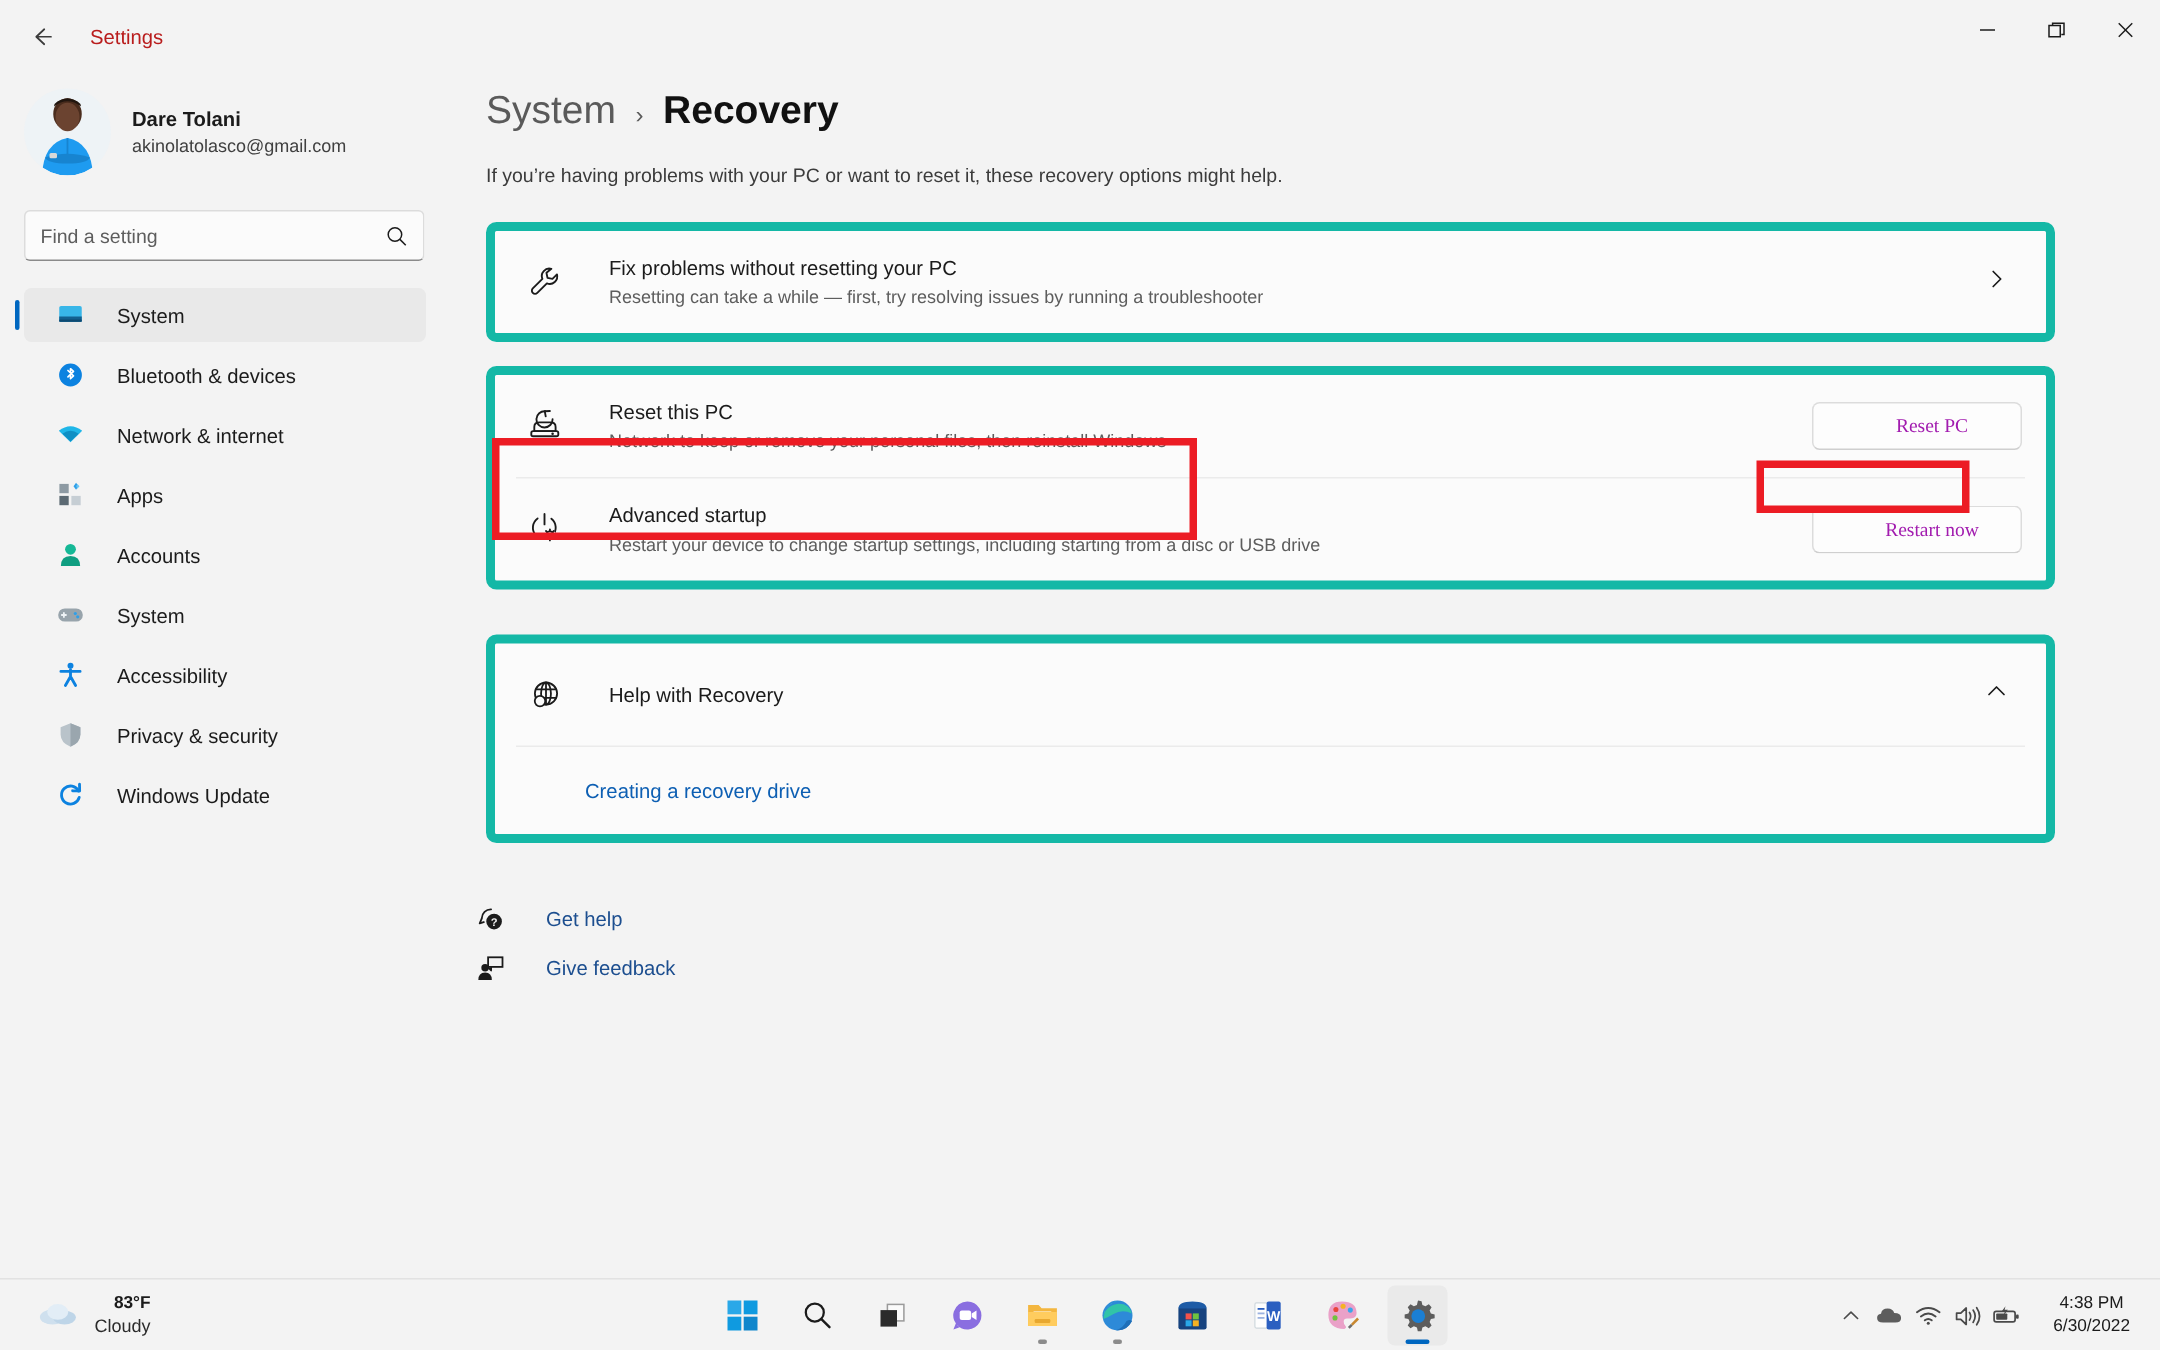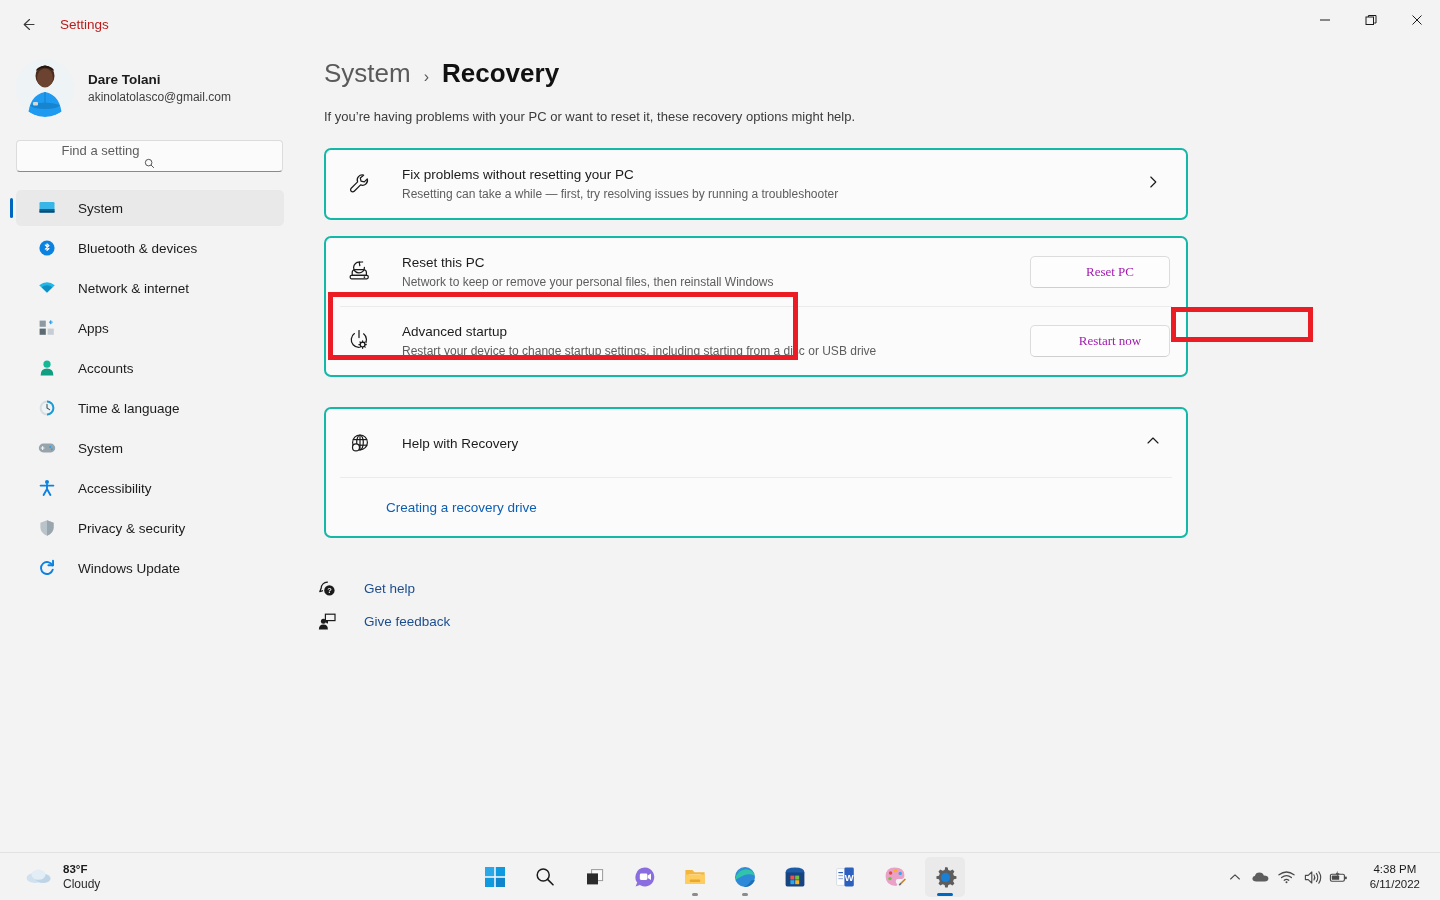--- a/index.html
+++ b/index.html
@@ -67,22 +67,21 @@
   }
 
   .searchwrap {
     margin: 22px 0 0 16px;
     width: 267px; height: 32px;
     background: #fbfbfb;
     border: 1px solid #dcdcdc;
     border-bottom: 1px solid #8a8a8a;
     border-radius: 4px;
     display: flex; align-items: center;
-    padding: 2px 10px;
-    flex-direction: column;
+    padding: 16px 10px;
   }
   .searchwrap input {
     flex: 1; border: none; outline: none;
     background: transparent;
     font-family: "Liberation Sans", sans-serif;
     font-size: 13px; color: #1b1b1b;
   }
   .searchwrap input::placeholder { color: #5d5d5d; }
 
   .navlist { margin-top: 18px; }
@@ -125,23 +124,23 @@
   }
   .crumb-current { color: #111; font-weight: bold; }
   .page-desc {
     margin: 20px 0 0 24px;
     font-size: 13px; color: #3b3b3b;
   }
 
   .card {
     position: relative;
     margin: 16px 0 0 24px;
-    width: 864px;
+    width: 1046px;
     background: #fbfbfb;
-    border: 2px solid #14b8a6;
+    border: 6px solid #14b8a6;
     border-radius: 7px;
   }
   .card.t1 { margin-top: 24px; }
 
   .row {
     display: flex; align-items: center;
     height: 68px; padding: 0 16px 0 18px;
     cursor: pointer;
   }
   .row.plain { cursor: default; }
@@ -213,21 +212,21 @@
     position: absolute; left: 0; bottom: 0;
     width: 1440px; height: 48px;
     background: #f3f3f3;
     border-top: 1px solid #e2e2e2;
   }
   .weather {
     position: absolute; left: 18px; top: 7px;
     display: flex; align-items: center; cursor: pointer;
     padding: 2px 6px; border-radius: 5px;
   }
-  .weather-text { margin-left: 9px; }
+  .weather-text { margin-left: 9px; text-align: right; }
   .weather-temp { font-size: 11.5px; font-weight: bold; color: #1b1b1b; line-height: 14px; }
   .weather-cond { font-size: 12px; color: #2b2b2b; line-height: 16px; }
 
   .tb-center {
     position: absolute; left: 50%; top: 0;
     transform: translateX(-50%);
     height: 48px;
     display: flex; align-items: center; gap: 0px;
   }
   .tbicon {
@@ -386,31 +385,20 @@
       <div class="navitem">
         <span class="navicon">
           <svg width="18" height="18" viewBox="0 0 18 18">
             <circle cx="9" cy="5.2" r="3.6" fill="#15b896"></circle>
             <path d="M2.6 16.4 Q2.6 9.6 9 9.6 Q15.4 9.6 15.4 16.4 Z" fill="#0f9e81"></path>
           </svg>
         </span>
         <span class="navlabel">Accounts</span>
       </div>
 
-      <div class="navitem">
-        <span class="navicon">
-          <svg width="18" height="18" viewBox="0 0 18 18">
-            <circle cx="9" cy="9" r="7.4" fill="#d6dee3"></circle>
-            <path d="M9 1.6 A7.4 7.4 0 0 1 9 16.4 Z" fill="#1c9ad6"></path>
-            <circle cx="9" cy="9" r="5.4" fill="#eef3f6"></circle>
-            <path d="M9 5.4 V9 L11.6 10.6" fill="none" stroke="#44535c" stroke-width="1.1" stroke-linecap="round"></path>
-          </svg>
-        </span>
-        <span class="navlabel">Time &amp; language</span>
-      </div>
 
       <div class="navitem">
         <span class="navicon">
           <svg width="18" height="18" viewBox="0 0 18 18">
             <rect x="0.8" y="4.6" width="16.4" height="8.8" rx="4.4" fill="#98a4ac"></rect>
             <path d="M4.6 7.6 V10.4 M3.2 9 H6" stroke="#eef3f6" stroke-width="1.2" stroke-linecap="round"></path>
             <circle cx="12.2" cy="8" r="1.05" fill="#2f9fe8"></circle>
             <circle cx="13.8" cy="10.2" r="1.05" fill="#2f9fe8"></circle>
           </svg>
         </span>
@@ -728,19 +716,19 @@
           <svg width="20" height="14" viewBox="0 0 20 14">
             <rect x="1.4" y="4.2" width="14" height="7" rx="1.4" fill="none" stroke="#4a4a4a" stroke-width="1.15"></rect>
             <rect x="2.8" y="5.6" width="7.4" height="4.2" rx="0.6" fill="#4a4a4a"></rect>
             <rect x="16" y="6.4" width="1.8" height="2.8" rx="0.7" fill="#4a4a4a"></rect>
             <path d="M9 0.8 L6.4 4.4 H8.6 L7.6 7.2 L10.6 3.2 H8.4 Z" fill="#4a4a4a"></path>
           </svg>
         </div>
       </div>
       <div class="clock">
         <div class="clock-time">4:38 PM</div>
-        <div class="clock-date">6/11/2022</div>
+        <div class="clock-date">6/30/2022</div>
       </div>
     </div>
 
   </div>
 
 </div>
 
 </body></html>

